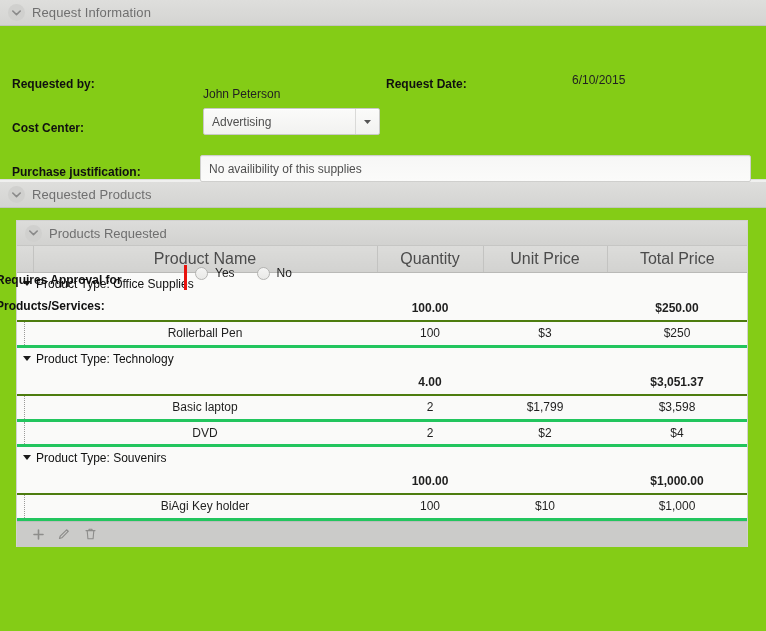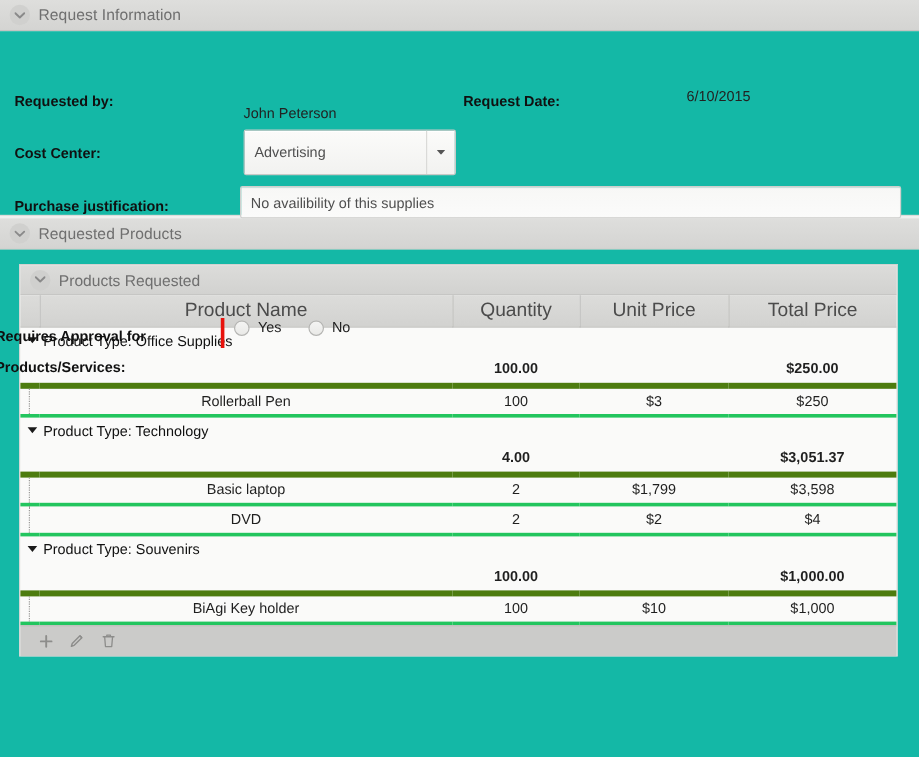--- a/index.html
+++ b/index.html
@@ -43,21 +43,21 @@
     height: 17px;
     border-radius: 50%;
     background: #d0d0ce;
     display: flex;
     align-items: center;
     justify-content: center;
     flex: 0 0 auto;
   }
   .chev svg { display:block; }
   .sec-body {
-    background: #14b8a6;
+    background: #84cc16;
     border-bottom: 1px solid #dcdcda;
     box-sizing: border-box;
     position: relative;
   }
 
   
   #sec-request-info { top: 0; }
   #sec-request-info .sec-body { height: 154px; }
 
   .field-label {
@@ -68,21 +68,21 @@
   }
   .field-value {
     position: absolute;
     font-size: 12px;
     color: #222;
   }
 
   .combo {
     position: absolute;
     box-sizing: border-box;
-    height: 38px;
+    height: 27px;
     background: linear-gradient(to bottom, #fbfbfa 0%, #f2f2f0 100%);
     border: 1px solid #c9c9c7;
     border-radius: 2px;
     display: flex;
     align-items: center;
     box-shadow: inset 0 1px 0 #ffffff;
   }
   .combo-text {
     flex: 1;
     padding-left: 8px;
@@ -178,21 +178,21 @@
   tr.group-row td {
     border-bottom: none;
     padding-left: 6px;
     height: 24px;
     font-size: 12px;
     color: #111;
   }
   tr.summary-row td {
     font-weight: bold;
     text-align: center;
-    border-bottom: 5px solid #4d7c0f;
+    border-bottom: 2px solid #4d7c0f;
   }
   tr.item-row td { text-align: center; }
   td.name-cell { text-align: center; }
   td.indent-cell {
     position: relative;
     border-bottom: none;
   }
   td.indent-cell .dotline {
     position: absolute;
     left: 7px;

